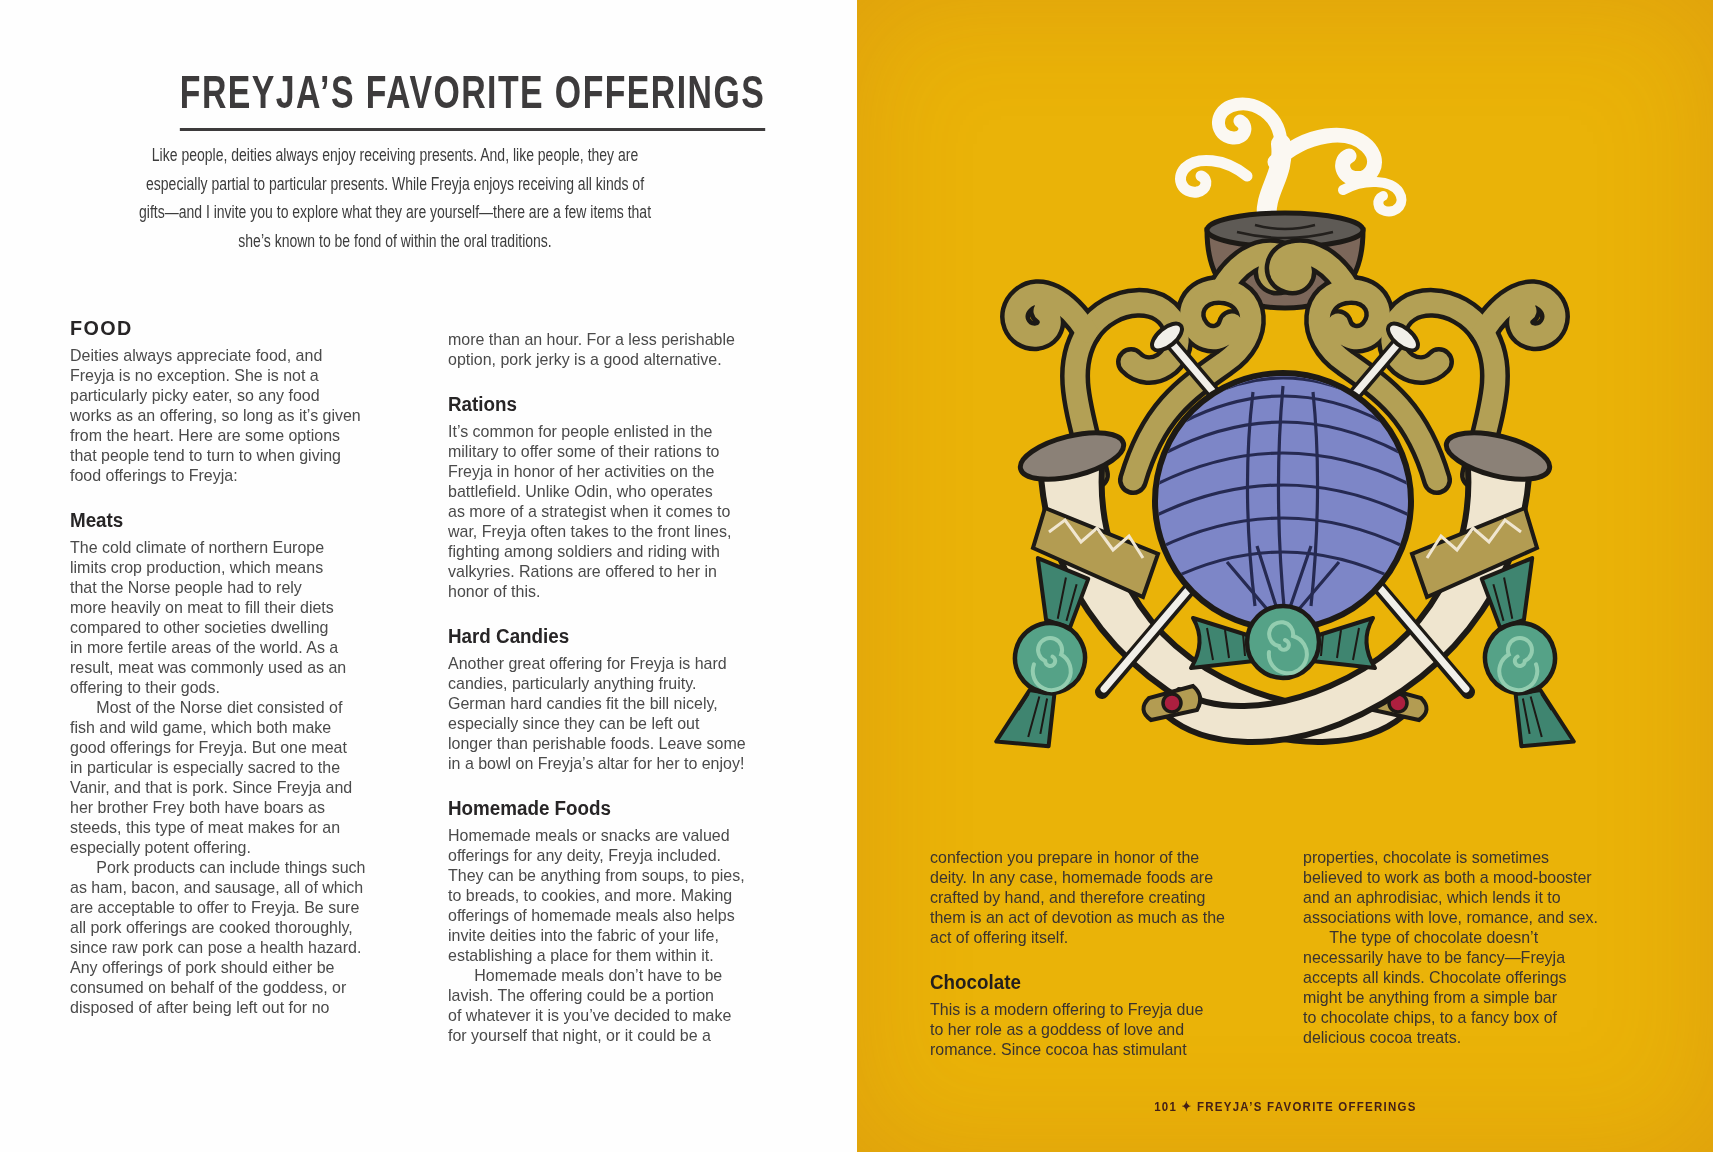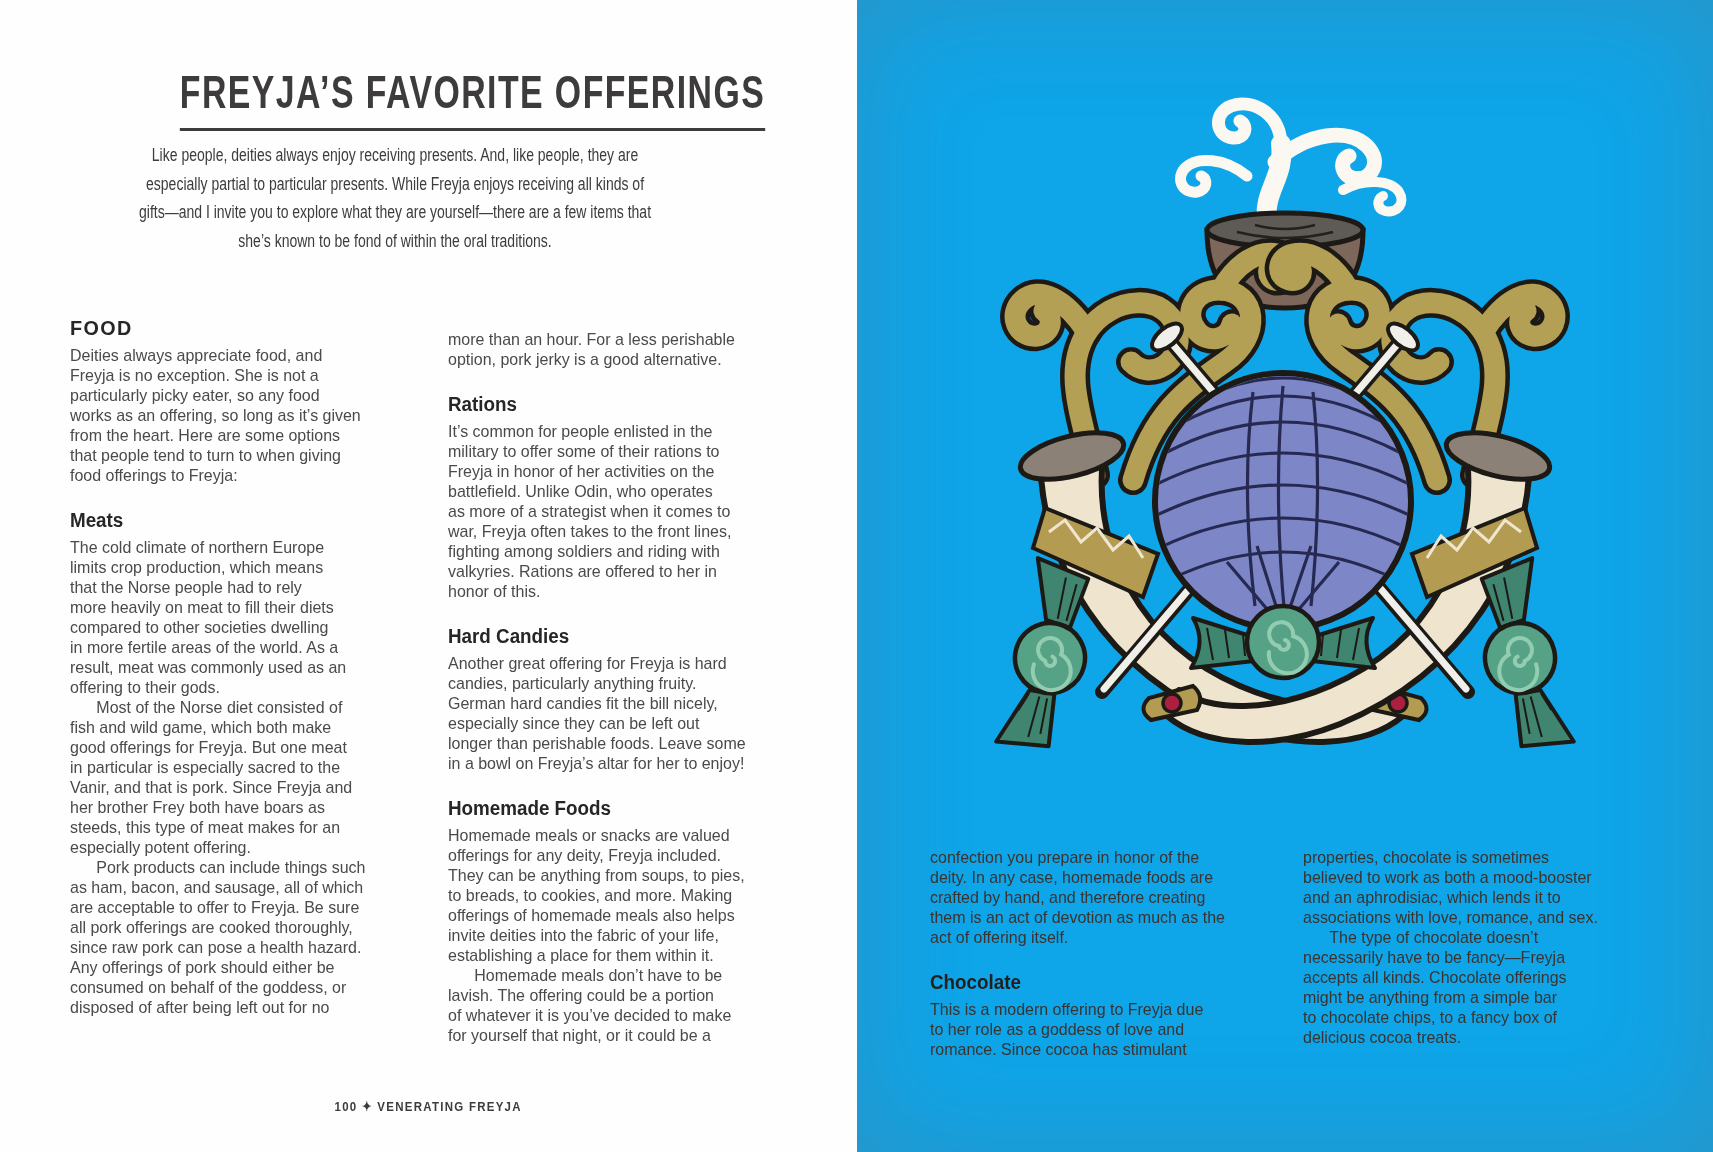--- a/index.html
+++ b/index.html
@@ -1,20 +1,20 @@
 <!DOCTYPE html>
 <html><head>
 <meta charset="utf-8">
 <style>
   html,body{margin:0;padding:0;}
   body{width:1713px;height:1152px;position:relative;background:#ffffff;
        font-family:"Liberation Sans",sans-serif;overflow:hidden;}
   .page{position:absolute;top:0;height:1152px;}
   #left-page{left:0;width:857px;background:#fefefe;}
-  #right-page{left:857px;width:856px;background:#0ea5e9;
+  #right-page{left:857px;width:856px;background:#eab308;
               box-shadow:inset 0 0 120px rgba(170,70,40,.18);}
   
   .book-title{position:absolute;top:64px;left:0;width:857px;text-align:center;margin-left:44px;}
   .book-title span{display:inline-block;transform:scaleX(.72);transform-origin:50% 50%;
        font-size:47px;font-weight:700;letter-spacing:2px;color:#3d3b3c;
        padding-bottom:9px;border-bottom:3px solid #3d3b3c;white-space:pre;}
   .intro{position:absolute;top:141px;left:0;width:791px;text-align:center;}
   .intro span{display:inline-block;transform:scaleX(.8);transform-origin:50% 0;
        font-size:17.5px;line-height:28.5px;color:#3c3c3c;font-weight:500;white-space:pre;}
   .col{position:absolute;transform:scaleX(.94);transform-origin:0 0;}
@@ -115,23 +115,20 @@
 to breads, to cookies, and more. Making
 offerings of homemade meals also helps
 invite deities into the fabric of your life,
 establishing a place for them within it.</p>
     <p class="indent">Homemade meals don’t have to be
 lavish. The offering could be a portion
 of whatever it is you’ve decided to make
 for yourself that night, or it could be a</p>
   </div>
 
-  <div class="footer">
-    <span>100 ✦ VENERATING FREYJA</span>
-  </div>
 </div>
 
 <div class="page" id="right-page">
 
   <svg id="emblem" width="680" height="760" viewBox="0 0 680 760">
     <defs>
       <clipPath id="ballClip">
           <circle cx="338" cy="461" r="125"></circle>
         </clipPath>
 
@@ -263,13 +260,16 @@
 and an aphrodisiac, which lends it to
 associations with love, romance, and sex.</p>
     <p class="indent">The type of chocolate doesn’t
 necessarily have to be fancy—Freyja
 accepts all kinds. Chocolate offerings
 might be anything from a simple bar
 to chocolate chips, to a fancy box of
 delicious cocoa treats.</p>
   </div>
 
+  <div class="footer">
+    <span>101 ✦ FREYJA’S FAVORITE OFFERINGS</span>
+  </div>
 </div>
 
 </body></html>

